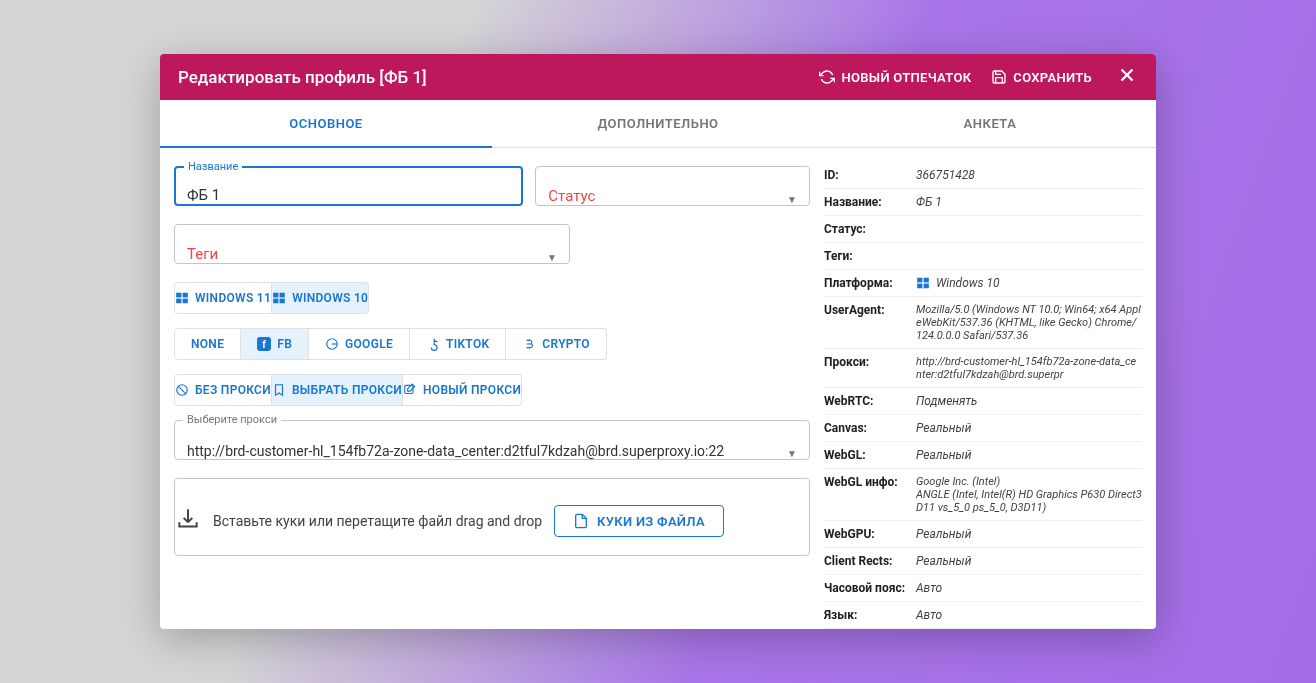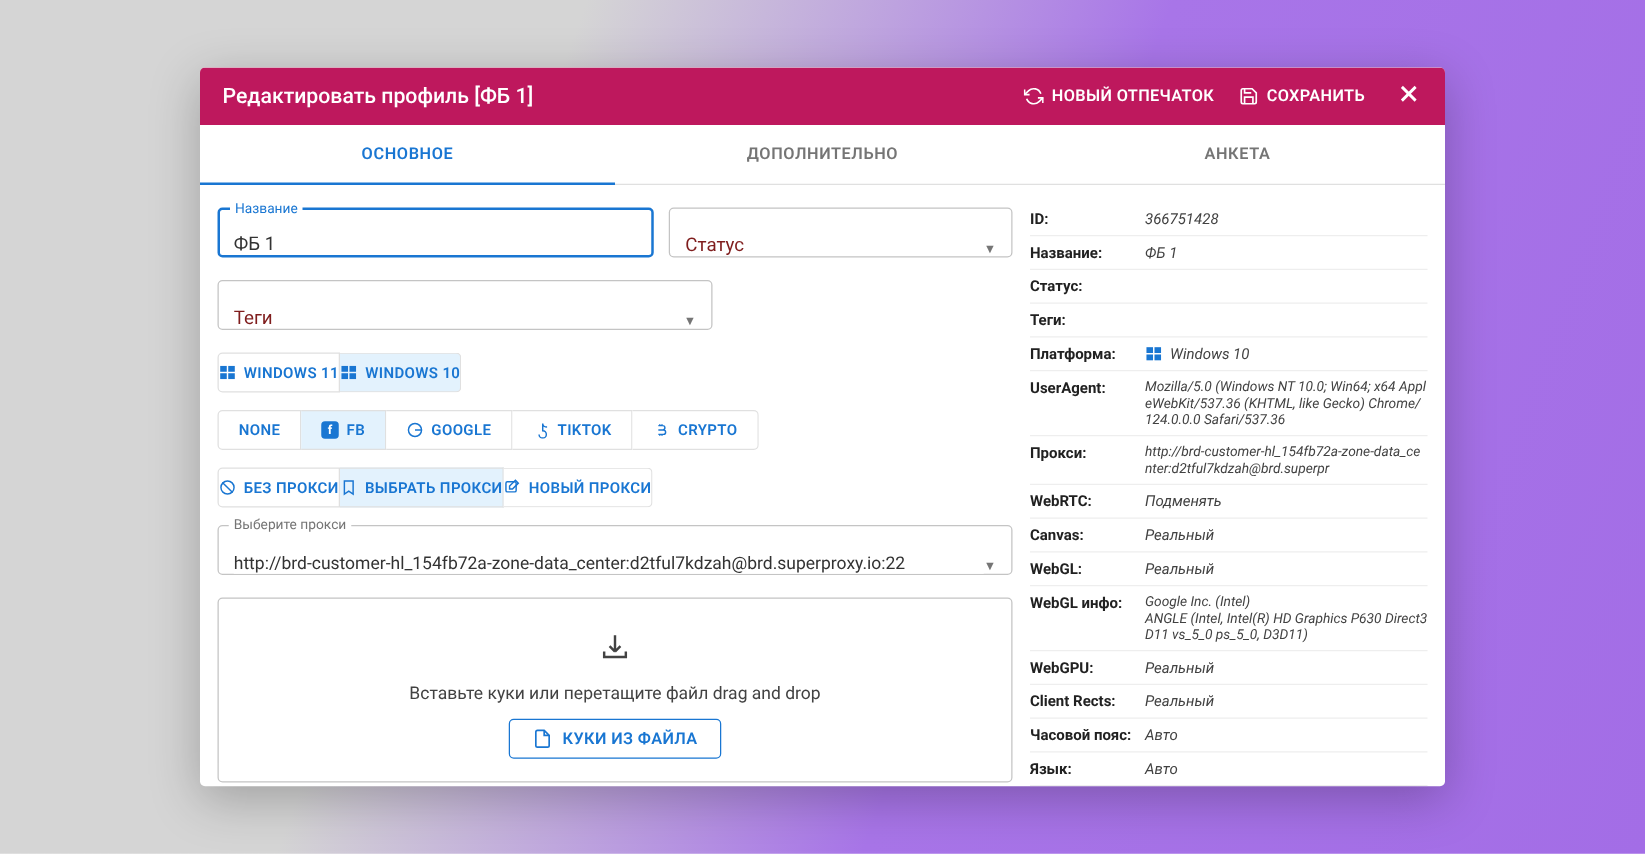--- a/index.html
+++ b/index.html
@@ -17,36 +17,36 @@
 .tab.active::after { content: ''; position: absolute; bottom: -1px; left: 0; right: 0; height: 2px; background: #1976d2; }
 .body { flex: 1; display: flex; overflow: hidden; }
 .left { flex: 1; padding: 18px 14px 0 14px; overflow-y: auto; }
 .right { width: 332px; padding: 14px 14px 0 0; overflow-y: auto; font-size: 12px; }
 .row1 { display: flex; gap: 12px; margin-bottom: 18px; }
 .field { position: relative; border: 1px solid #c4c4c4; border-radius: 4px; height: 40px; display: flex; align-items: flex-end; padding: 0 12px; }
 .field.focused { border: 2px solid #1976d2; padding: 0 11px; }
 .field-label { position: absolute; top: -8px; left: 8px; background: #fff; padding: 0 4px; font-size: 11px; color: #1976d2; }
 .field-label.gray { color: #757575; }
 .field input { border: none; outline: none; width: 100%; font-size: 15px; color: #333; }
-.select-placeholder { color: #7f1d1d; font-size: 15px; flex: 1; }
+.select-placeholder { color: #ef4444; font-size: 15px; flex: 1; }
 .dropdown-arrow { color: #757575; font-size: 10px; }
 .field.name { flex: 1.3; }
 .field.status { flex: 1; }
 .field.tags { width: 396px; margin-bottom: 18px; }
 .field.proxy { width: 100%; margin-bottom: 18px; }
 .field.proxy input { font-size: 14px; color: #333; }
 .pill-group { display: flex; gap: 0; margin-bottom: 14px; }
 .pill { display: inline-flex; align-items: center; gap: 6px; padding: 8px 0; font-size: 12px; font-weight: 600; letter-spacing: 0.3px; color: #1976d2; cursor: pointer; border: 1px solid #e0e0e0; background: #fff; }
 .pill:first-child { border-radius: 4px 0 0 4px; }
 .pill:last-child { border-radius: 0 4px 4px 0; }
 .pill:not(:first-child) { border-left: none; }
 .pill.selected { background: #e3f2fd; }
 .pill svg { width: 14px; height: 14px; }
 .pill-row2 .pill { padding: 8px 16px; }
-.dropzone { border: 1px solid #c4c4c4; border-radius: 4px; padding: 26px 0 18px 0; display: flex; flex-direction: column; align-items: center; gap: 12px; }
+.dropzone { border: 1px solid #c4c4c4; border-radius: 4px; padding: 26px 0 18px 0; display: flex; flex-direction: row; align-items: center; gap: 12px; }
 .dropzone-icon svg { width: 26px; height: 26px; color: #424242; }
 .dropzone-text { font-size: 14px; color: #424242; }
 .dropzone-btn { display: inline-flex; align-items: center; gap: 8px; padding: 7px 18px; border: 1px solid #1976d2; border-radius: 4px; color: #1976d2; font-size: 13px; font-weight: 600; letter-spacing: 0.3px; cursor: pointer; }
 .dropzone-btn svg { width: 16px; height: 16px; }
 .info-row { display: flex; padding: 6px 0; border-bottom: 1px solid #eeeeee; }
 .info-label { width: 92px; font-weight: 700; color: #212121; font-size: 12px; }
 .info-value { flex: 1; color: #424242; font-size: 12px; word-break: break-all; font-style: italic; }
 .info-value.with-icon { display: flex; align-items: center; gap: 6px; }
 .win-icon { color: #1976d2; }
 .fb-ico { background: #1976d2; color: #fff; width: 14px; height: 14px; border-radius: 3px; display: inline-flex; align-items: center; justify-content: center; font-size: 10px; font-weight: 700; }

